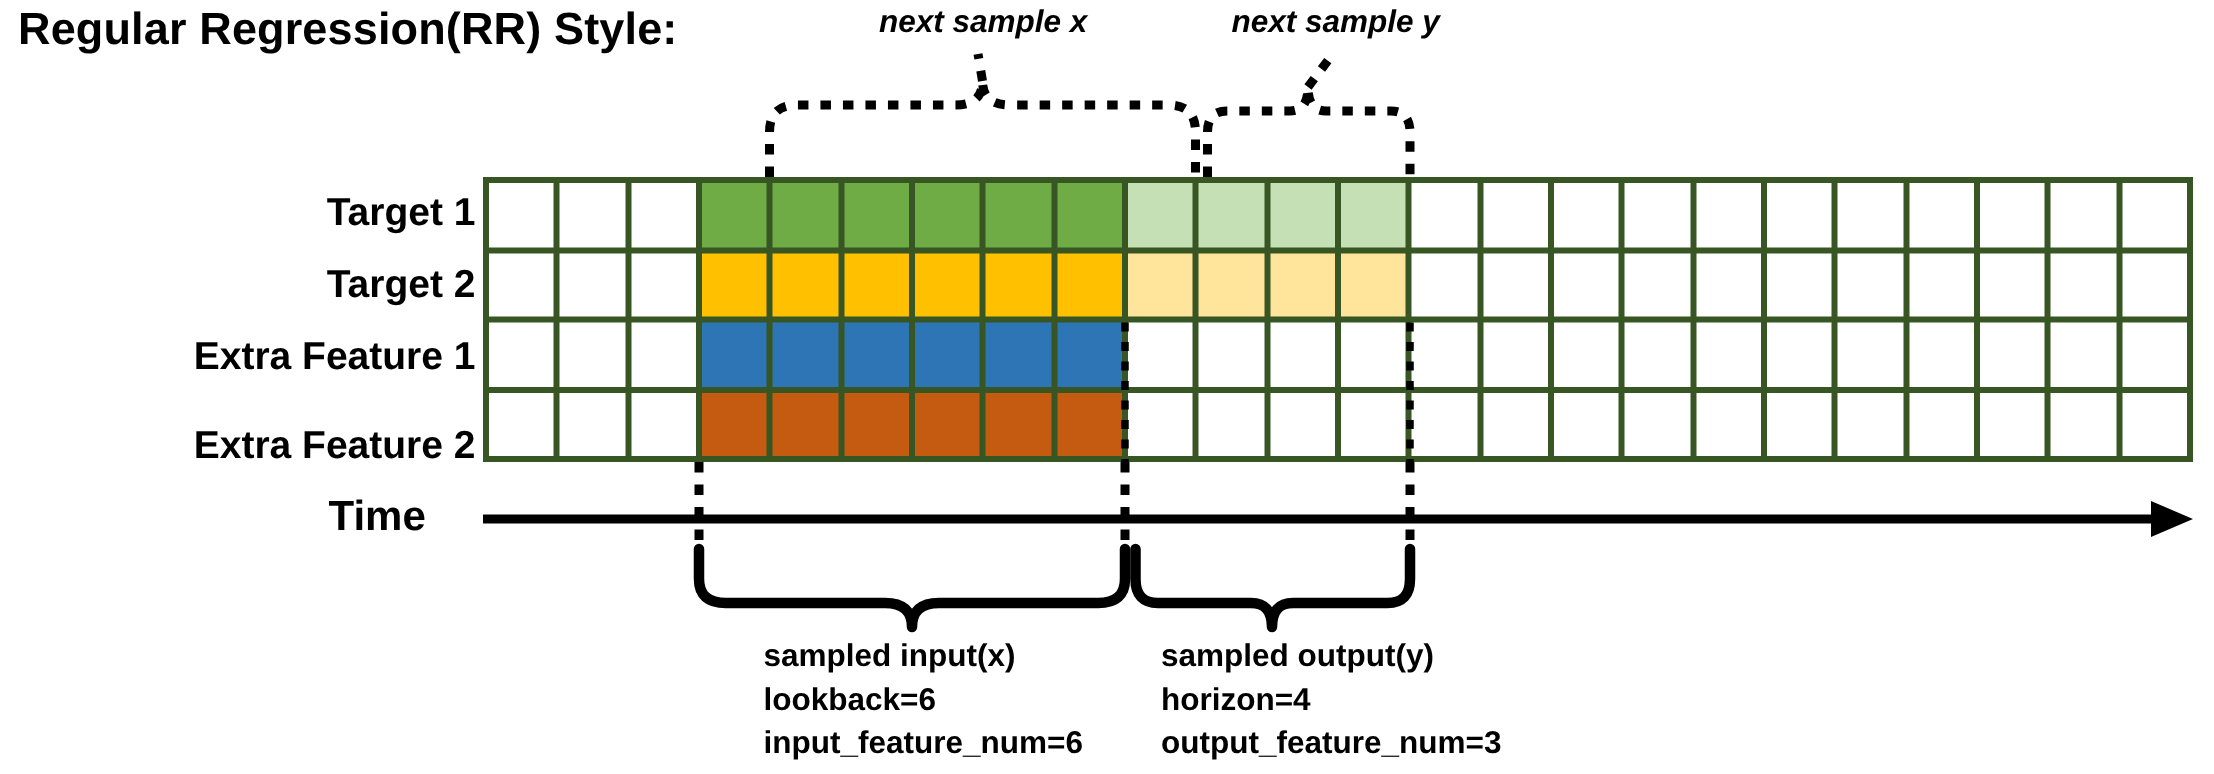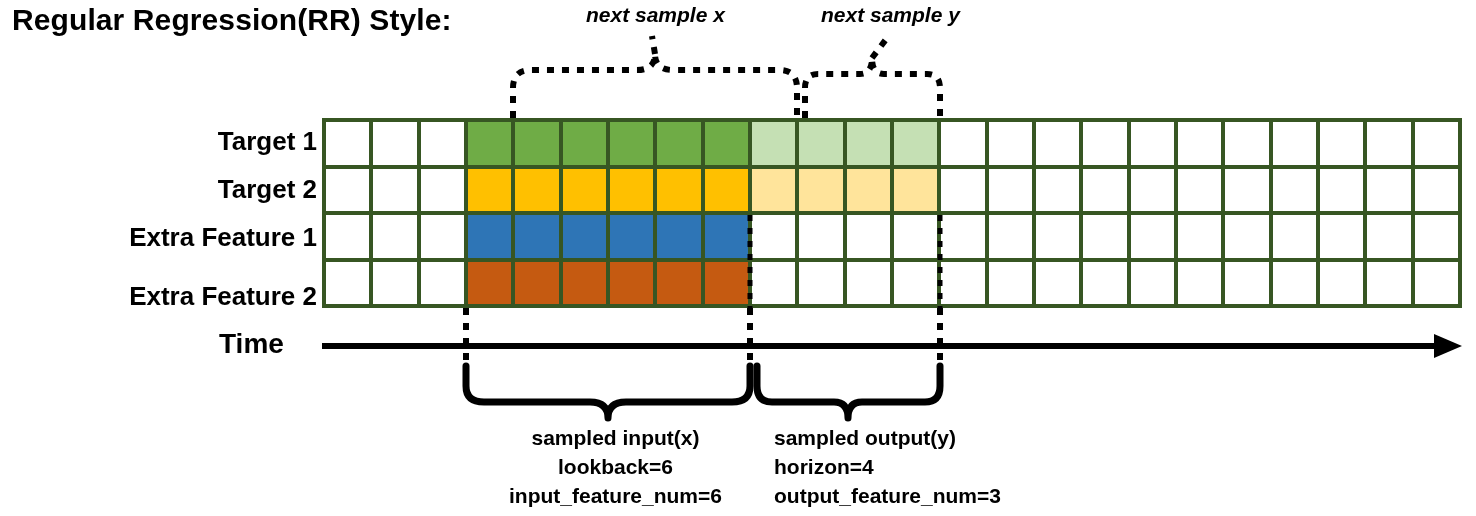--- a/index.html
+++ b/index.html
@@ -39,21 +39,21 @@
   #cap-x{left:586px;top:3px;}
   #cap-y{left:821px;top:3px;}
 
   
   .ovl{position:absolute;left:0;top:0;width:1476px;height:516px;
        pointer-events:none;overflow:visible;}
 
   
   .btm{position:absolute;font-size:21px;font-weight:600;line-height:29px;
        white-space:nowrap;}
-  #btm-x{left:509px;top:423px;text-align:center;}
+  #btm-x{left:509px;top:423px;}
   #btm-y{left:774px;top:423px;}
   .btm div{white-space:nowrap;}
 </style>
 </head>
 <body>
 
 <div id="stage">
 
   <div id="title">Regular Regression(RR) Style:</div>
 

